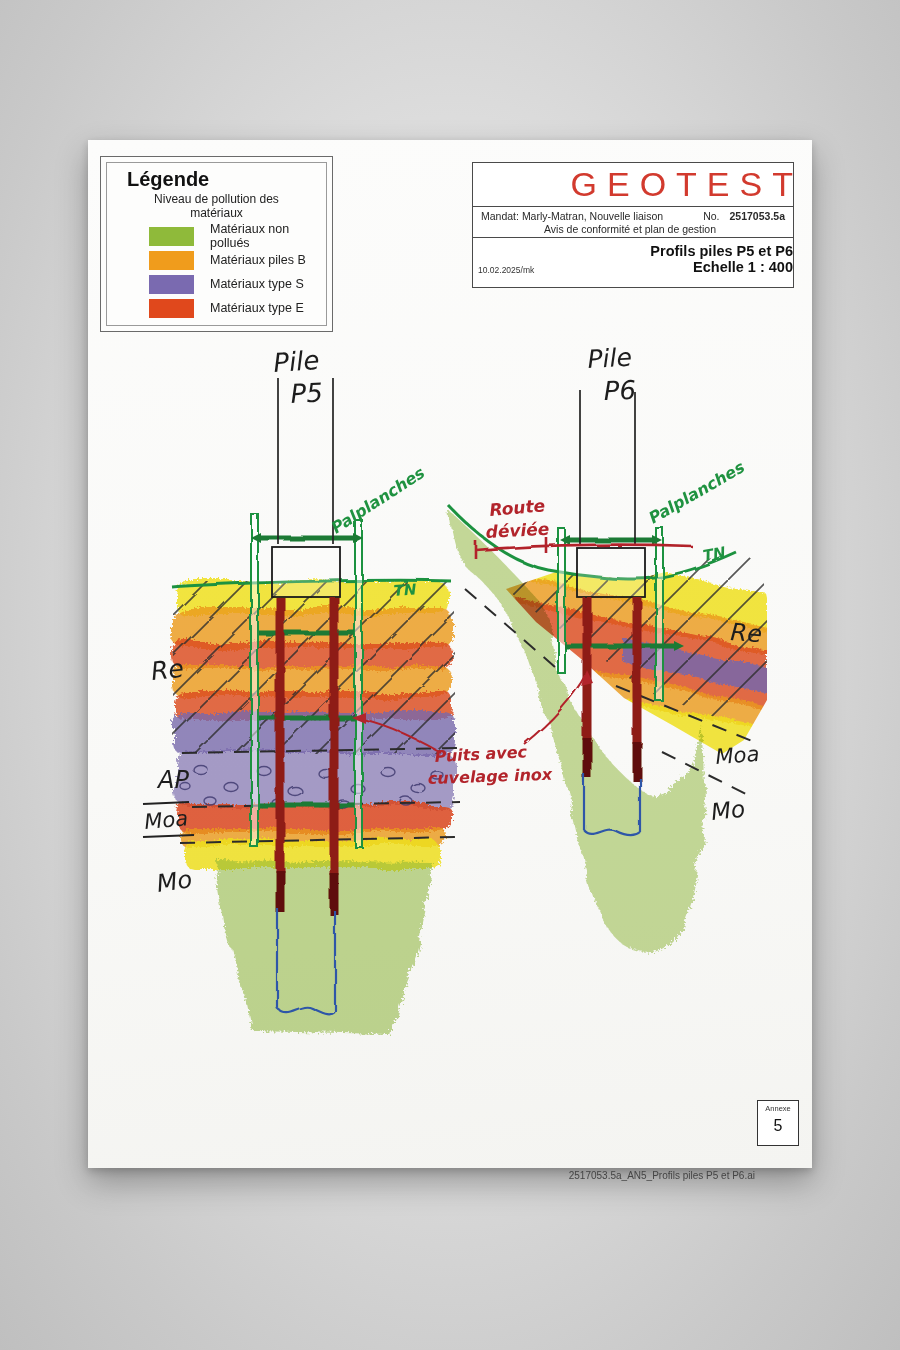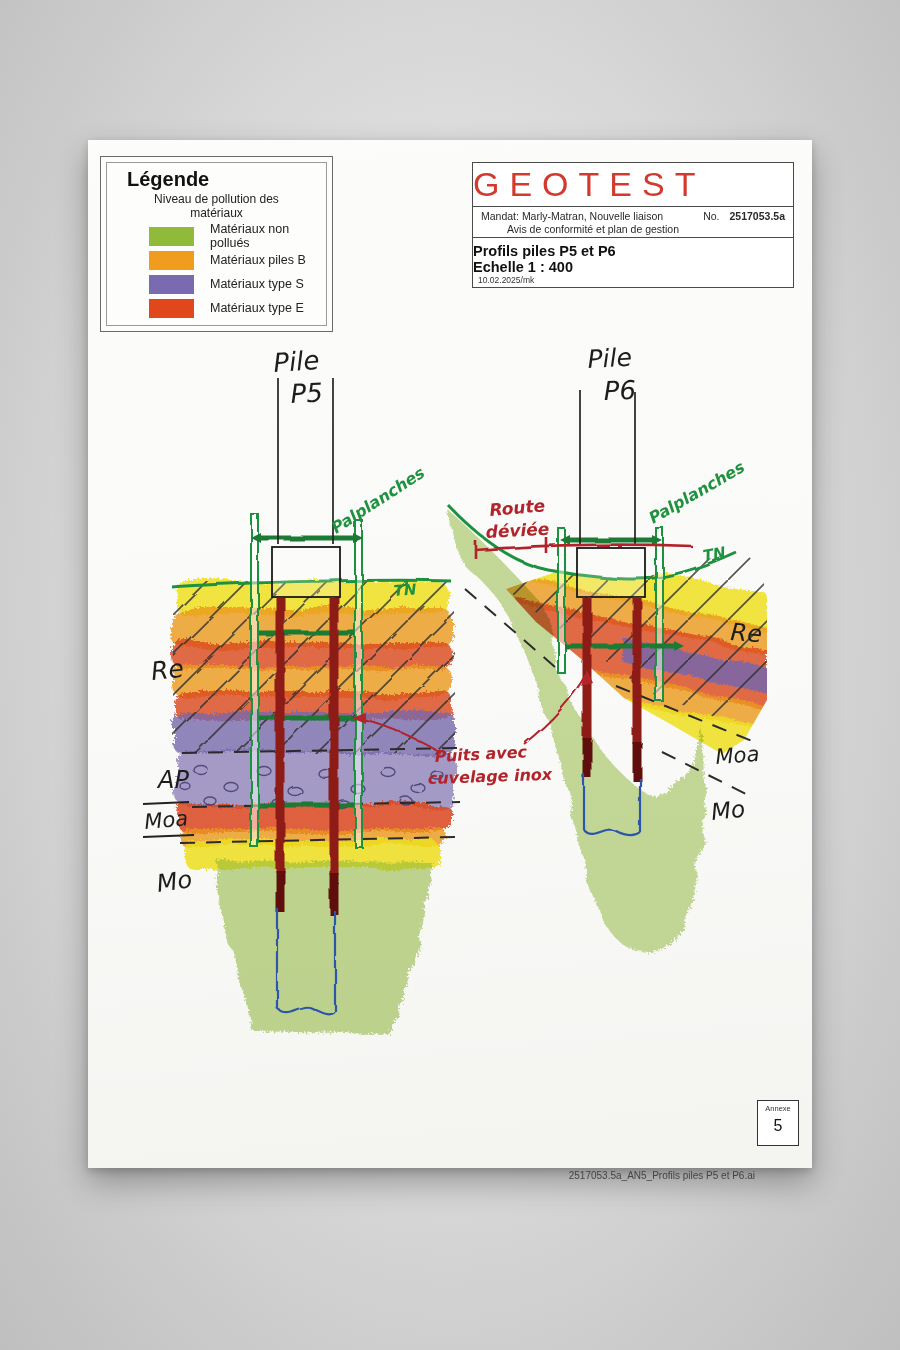--- a/index.html
+++ b/index.html
@@ -16,28 +16,28 @@
   
   .legend{position:absolute;left:12px;top:16px;width:231px;height:174px;border:1.4px solid #6a6a6a;background:#fdfdfc;}
   .legend-inner{position:absolute;inset:5px;border:1px solid #9a9a9a;padding:5px 20px;box-sizing:border-box;}
   .legend-title{font-size:20px;font-weight:bold;color:#111;}
   .legend-sub{font-size:12px;color:#222;text-align:center;margin-top:1px;margin-bottom:4px;}
   .legend-row{display:flex;align-items:center;height:24px;}
   .legend-swatch{width:45px;height:19px;margin-left:22px;flex:0 0 auto;}
   .legend-label{font-size:12.5px;color:#222;margin-left:16px;}
   
   .tb{position:absolute;left:384px;top:22px;width:322px;height:126px;border:1.6px solid #4a4a4a;background:#fff;box-sizing:border-box;display:flex;flex-direction:column;}
-  .tb-logo{height:43px;border-bottom:1.4px solid #4a4a4a;display:flex;align-items:center;justify-content:flex-start;}
+  .tb-logo{height:43px;border-bottom:1.4px solid #4a4a4a;display:flex;align-items:center;justify-content:flex-end;}
   .tb-logo span{font-size:34px;letter-spacing:10px;margin-right:-10px;color:#d23a2e;}
   .tb-mandat{border-bottom:1.4px solid #4a4a4a;font-size:10.5px;color:#2a2a2a;padding:3px 8px 2px 8px;}
   .tb-mandat-row{display:flex;justify-content:space-between;}
   .tb-no b{font-weight:bold;margin-left:10px;}
-  .tb-avis{margin-left:26px;margin-top:1px;}
-  .tb-main{flex:1;position:relative;text-align:left;font-weight:bold;font-size:14.5px;color:#111;padding-top:5px;}
-  .tb-date{position:absolute;left:5px;bottom:2px;font-size:8.5px;font-weight:normal;color:#333;}
+  .tb-avis{margin-left:63px;margin-top:1px;}
+  .tb-main{flex:1;position:relative;text-align:right;font-weight:bold;font-size:14.5px;color:#111;padding-top:5px;}
+  .tb-date{position:absolute;left:5px;bottom:12px;font-size:8.5px;font-weight:normal;color:#333;}
   
   .filename{position:absolute;right:57px;top:990px;font-size:10px;color:#444;margin-top:40px;}
   .annexe{position:absolute;left:669px;top:960px;width:42px;height:46px;border:1.4px solid #333;background:#fff;text-align:center;box-sizing:border-box;}
   .annexe-label{font-size:7.5px;color:#333;margin-top:3px;}
   .annexe-num{font-size:16px;color:#111;margin-top:4px;}
   
   svg{position:absolute;left:0;top:0;}
   .hand{font-family:"DejaVu Sans", sans-serif;font-style:italic;}
   .mult{mix-blend-mode:multiply;}
 </style>

